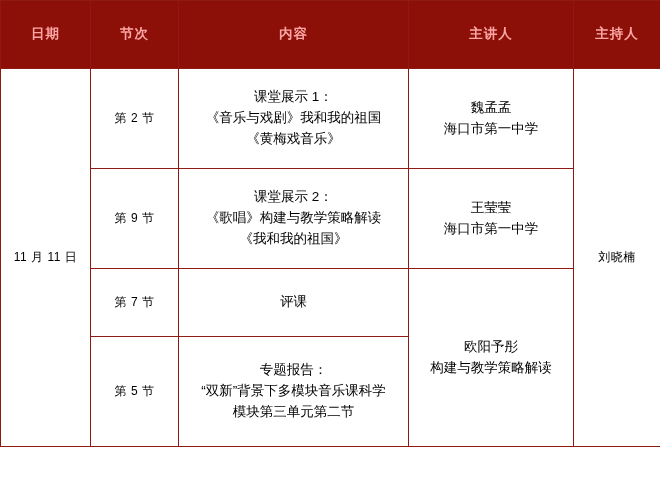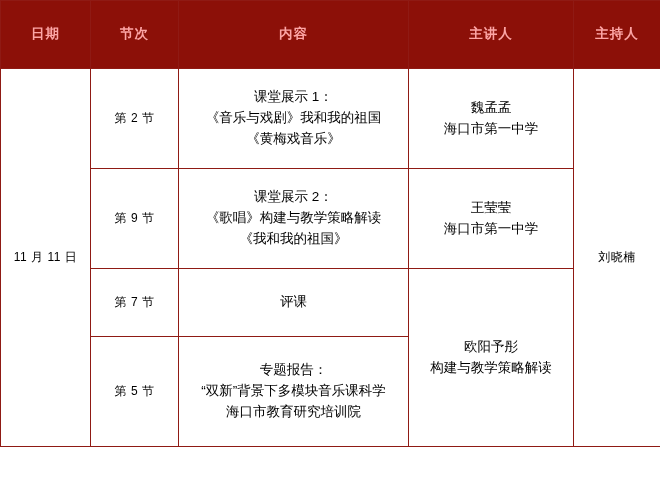--- a/index.html
+++ b/index.html
@@ -119,17 +119,17 @@
       <td class="cell-speaker" rowspan="2">
         <span class="line">欧阳予彤</span>
         <span class="line">构建与教学策略解读</span>
       </td>
     </tr>
     <tr class="r4">
       <td class="cell-period">第 5 节</td>
       <td class="cell-content">
         <span class="line">专题报告：</span>
         <span class="line">“双新”背景下多模块音乐课科学</span>
-        <span class="line">海口市教育研究培训院</span>
+        <span class="line">模块第三单元第二节</span>
       </td>
     </tr>
   </tbody>
 </table>
 
 </body></html>

